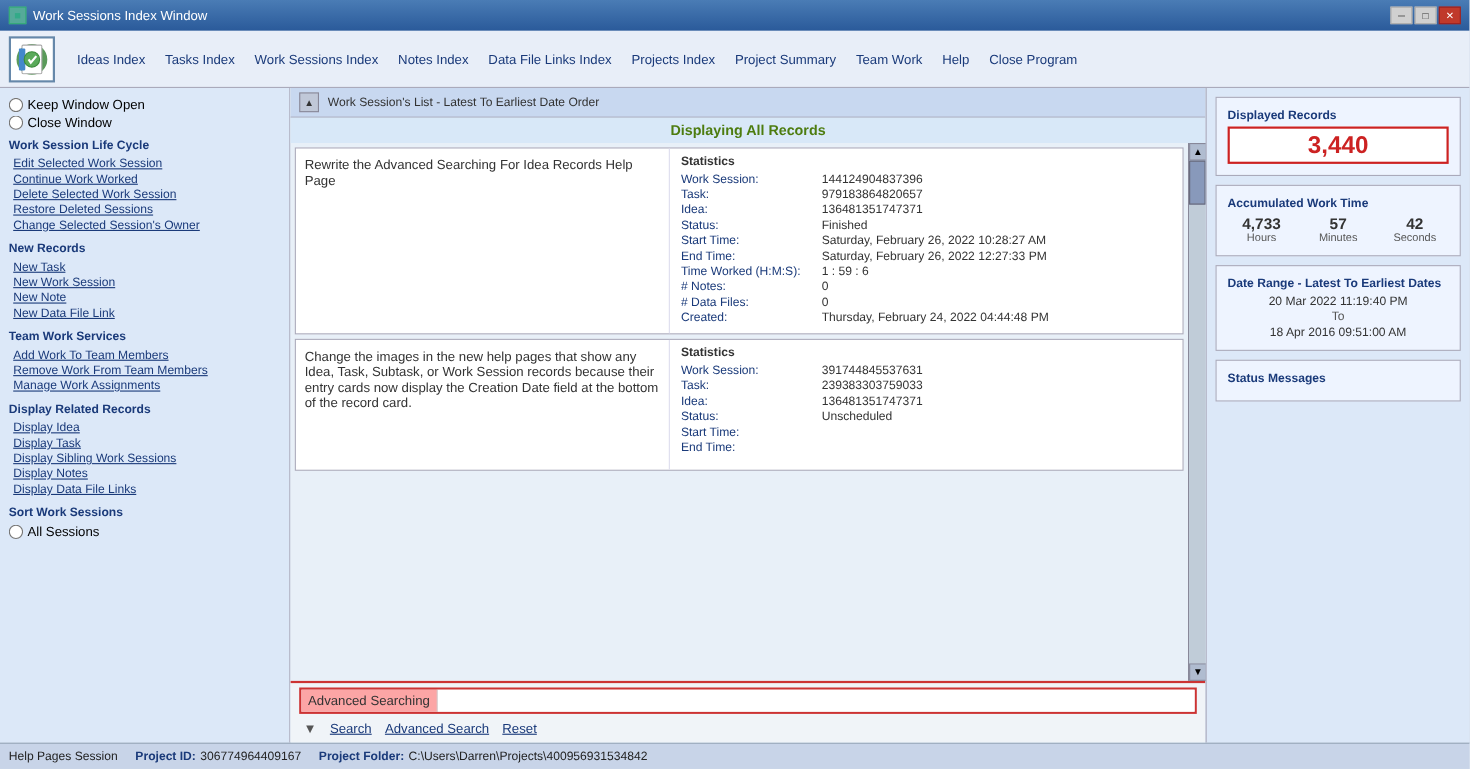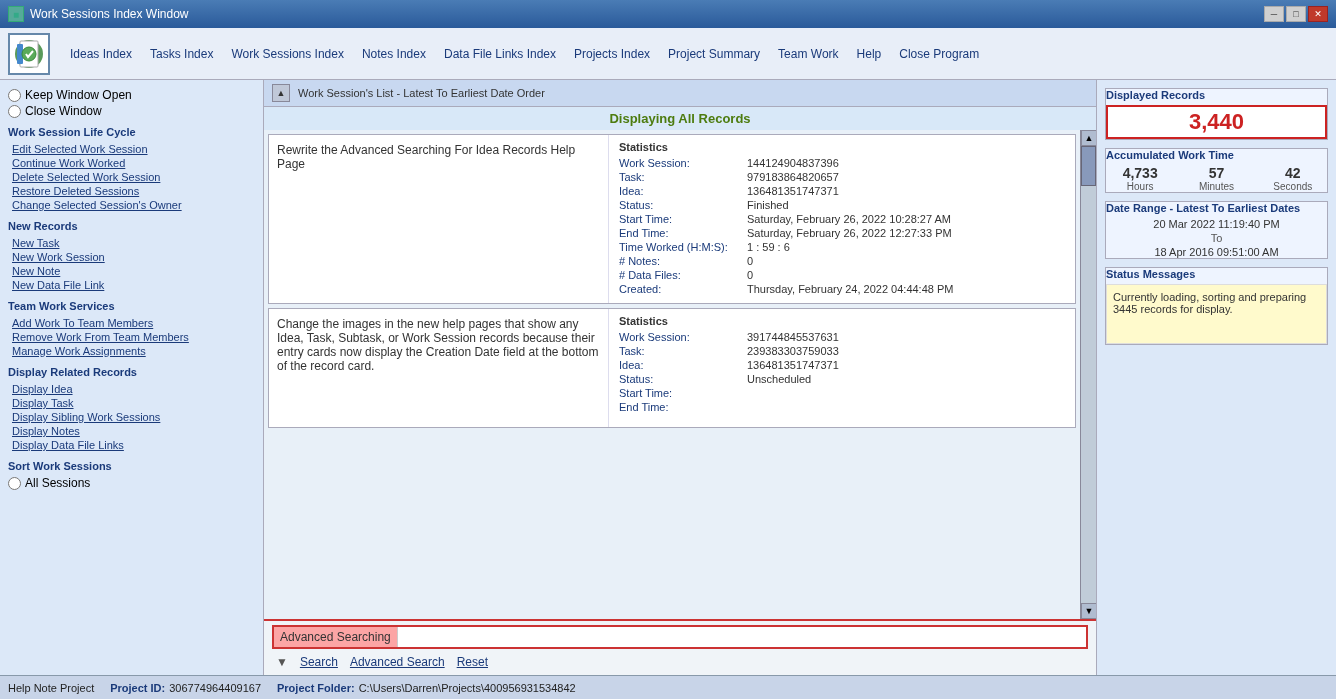--- a/index.html
+++ b/index.html
@@ -256,21 +256,21 @@
       border-left: 1px solid #aab;
       padding: 8px;
       flex-shrink: 0;
       display: flex;
       flex-direction: column;
       gap: 8px;
     }
     .right-panel-section {
       background: #eef4ff;
       border: 1px solid #aab;
-      padding: 0;
+      padding: 10px;
     }
     .right-section-title {
       font-size: 11px;
       font-weight: bold;
       color: #1a3a7a;
       margin-bottom: 4px;
     }
     #displayed-records-value {
       font-size: 22px;
       font-weight: bold;
@@ -605,28 +605,27 @@
 
     <div class="right-panel-section">
       <div class="right-section-title">Date Range - Latest To Earliest Dates</div>
       <div class="date-range-value">20 Mar 2022  11:19:40 PM</div>
       <div class="date-to">To</div>
       <div class="date-range-value">18 Apr 2016  09:51:00 AM</div>
     </div>
 
     <div class="right-panel-section">
       <div class="right-section-title">Status Messages</div>
-      <div id="status-messages-box">Currently loading, sorting and preparing 3445 records for display.</div>
     </div>
 
   </div>
 </div>
 
 <div id="status-bar">
-  <span>Help Note Project</span>
+  <span>Help Pages Session</span>
   <div class="status-item">
     <span class="status-label">Project ID:</span>
     <span>306774964409167</span>
   </div>
   <div class="status-item">
     <span class="status-label">Project Folder:</span>
     <span>C:\Users\Darren\Projects\400956931534842</span>
   </div>
 </div>
 

